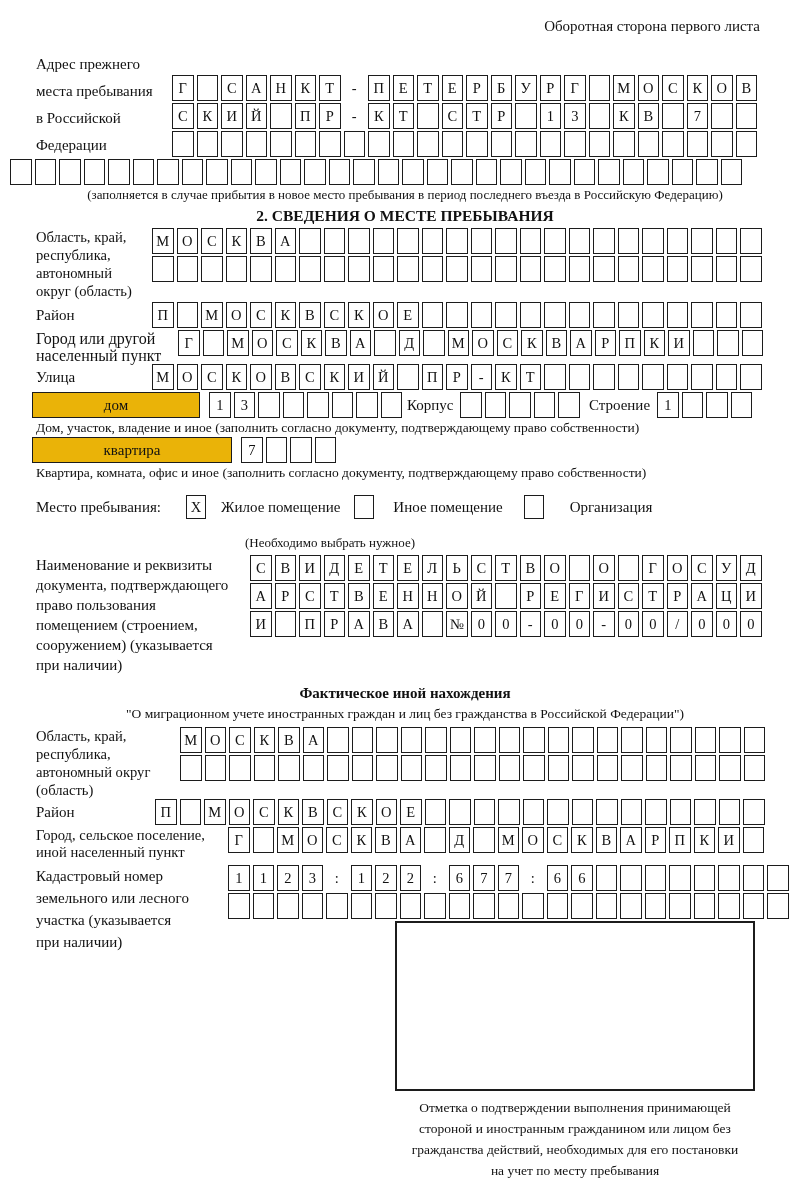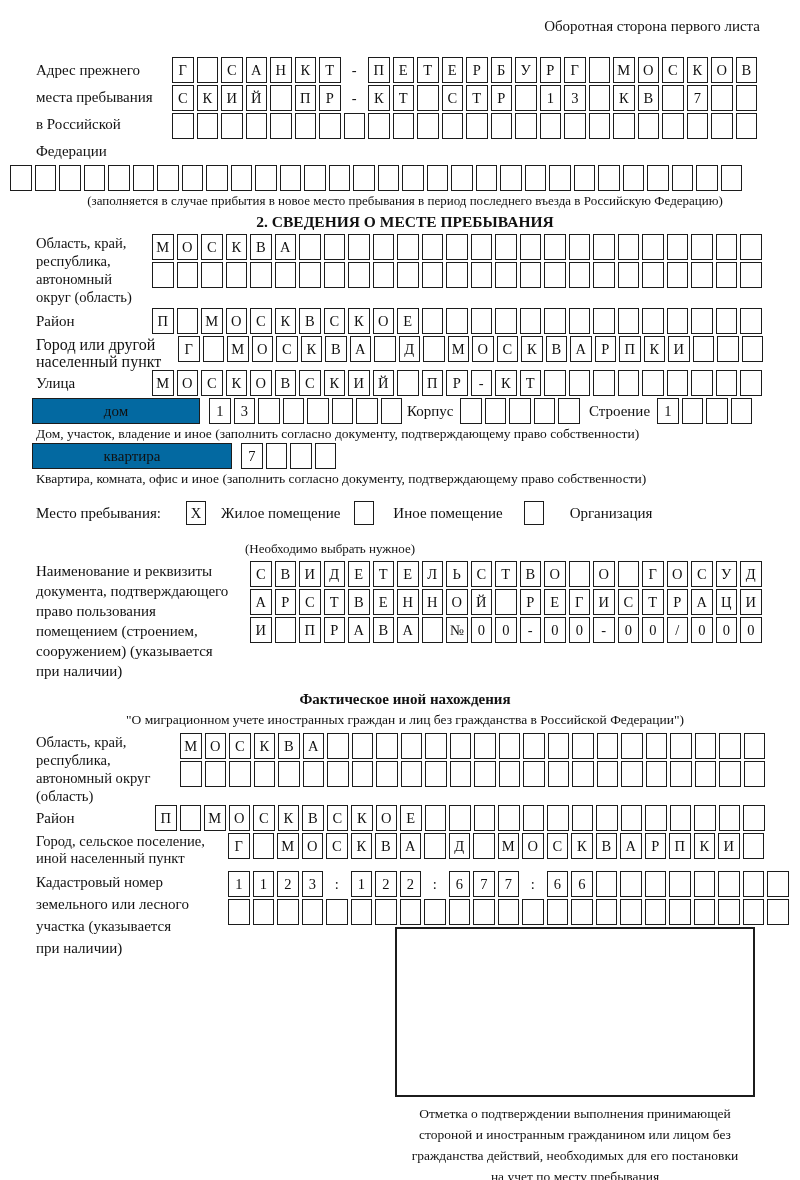--- a/index.html
+++ b/index.html
@@ -18,31 +18,31 @@
   .cell.open { border-color:transparent; }
   .block { display:flex; align-items:flex-start; }
   .label-col { flex:0 0 auto; box-sizing:border-box; padding-left:26px; font-size:15px; overflow:visible; }
   .lbl-line { white-space:nowrap; }
   .grid-col { flex:0 0 auto; }
   .note-center { text-align:center; font-size:13px; }
   .h2 { text-align:center; font-weight:bold; font-size:15.5px; }
   .caption { font-size:13.5px; padding-left:26px; white-space:nowrap; }
   .widebox {
     box-sizing:border-box; height:26px; border:1.6px solid #1c1c1c;
-    display:flex; align-items:center; justify-content:center; font-size:15px; background:#0369a1;
+    display:flex; align-items:center; justify-content:center; font-size:15px; background:#eab308;
   }
   .checkbox {
     box-sizing:border-box; width:20px; height:24px; border:1.6px solid #1c1c1c;
     display:flex; align-items:center; justify-content:center; font-size:14.5px; background:#fff;
   }
   .inline-label { font-size:15px; white-space:nowrap; }
   .stamp-box { box-sizing:border-box; width:360px; height:170px; border:2px solid #1c1c1c; background:#fff; }
   .stamp-caption { width:378px; text-align:center; font-size:13.5px; line-height:21px; }
   
-  .block-a { margin-top:22px; }
+  .block-a { margin-top:16px;align-items:flex-end; }
   .block-a .label-col { width:162px; line-height:27px; }
   .note-a { margin-top:2px; }
   .h2-s2 { margin-top:4px; }
   .blk-region1 { margin-top:3px; height:74px; }
   .blk-region1 .label-col { width:142px; line-height:18px; font-size:14.6px; }
   .blk-district .label-col { width:142px; line-height:26px; }
   .blk-city { height:34px; }
   .blk-city .label-col { width:168px; line-height:17px; font-size:16px; }
   .blk-street .label-col { width:142px; line-height:26px; }
   .house-row { align-items:center; }

